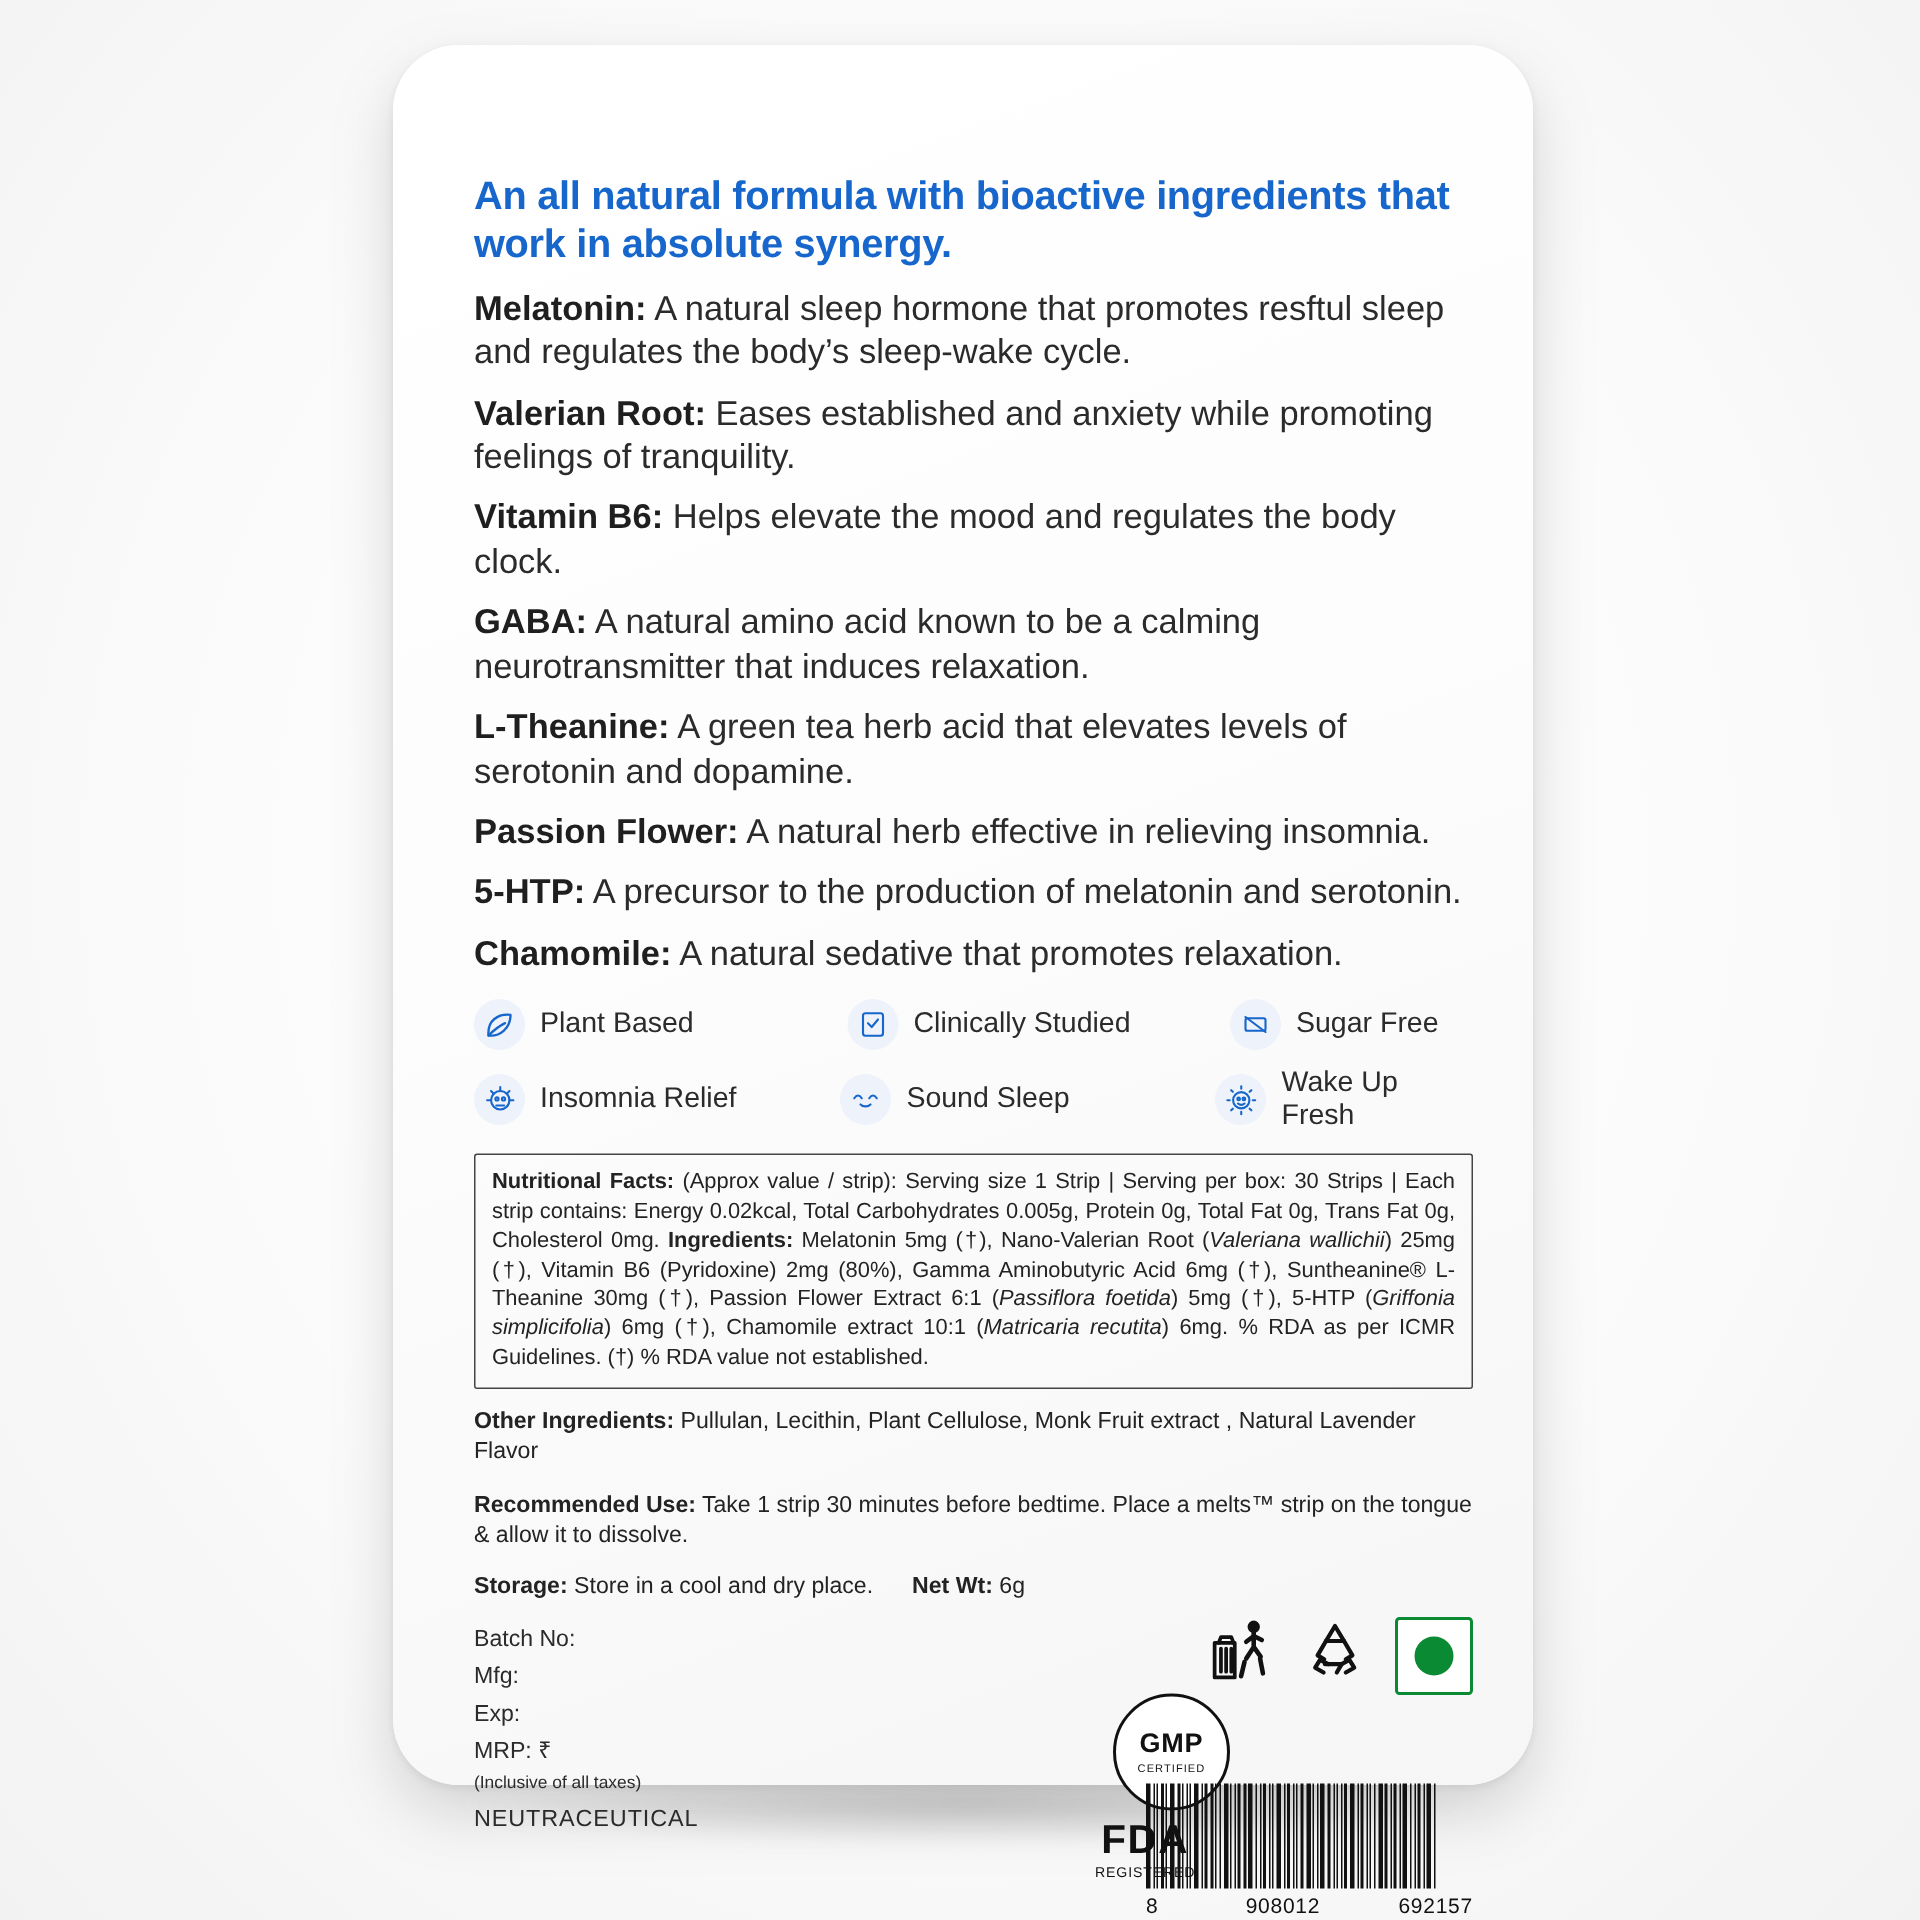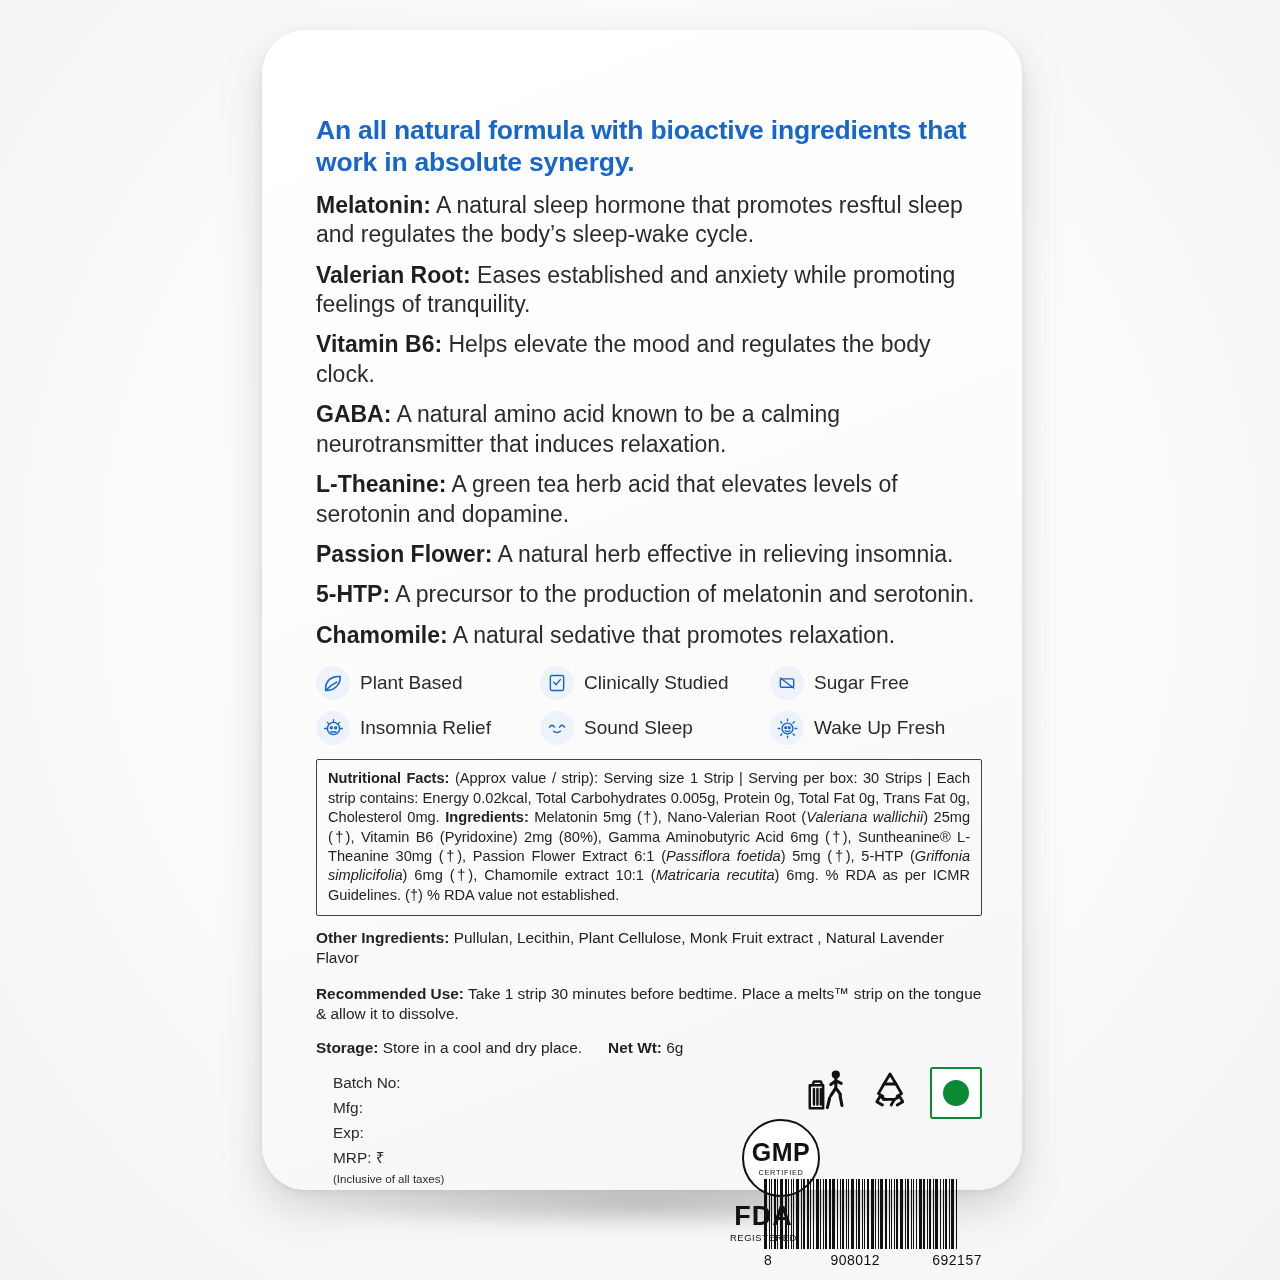--- a/index.html
+++ b/index.html
@@ -29,21 +29,21 @@
   }
   .headline{
     color:#1766cc;font-size:26.5px;line-height:1.22;font-weight:bold;
     letter-spacing:-.2px;margin:0 0 12px 0;
   }
   .ing{
     color:#2b2b2b;font-size:23px;line-height:1.28;margin:0 0 11px 0;
   }
   .ing b{font-weight:bold;color:#1f1f1f;}
   .badges{margin-top:16px;}
-  .badge-row{display:flex;align-items:center;margin-bottom:11px;}
+  .badge-row{display:flex;align-items:center;margin-bottom:11px;gap:25px;}
   .badge{display:flex;align-items:center;}
   .badge .ic{
     width:34px;height:34px;border-radius:50%;
     background:#edf2fb;display:flex;align-items:center;justify-content:center;
     margin-right:10px;flex:0 0 auto;
   }
   .badge .ic svg{display:block;}
   .badge .lb{font-size:19px;color:#2b2b2b;}
   .facts{
     margin-top:14px;border:1px solid #444;border-radius:2px;padding:9px 11px 10px 11px;
@@ -51,39 +51,39 @@
   }
   .facts b{font-weight:bold;}
   .facts i{font-style:italic;}
   .other{font-size:15.4px;line-height:1.3;color:#232323;margin-top:12px;}
   .other b{font-weight:bold;}
   .rec{font-size:15.4px;line-height:1.3;color:#232323;margin-top:11px;}
   .rec b{font-weight:bold;}
   .storage-row{display:flex;align-items:baseline;margin-top:11px;font-size:15.4px;color:#232323;}
   .storage-row b{font-weight:bold;}
   .storage-row .netwt{margin-left:26px;}
-  .bottom{position:relative;margin-top:14px;height:150px;margin-left:17px;}
+  .bottom{position:relative;margin-top:14px;height:150px;}
   .batch{font-size:15.4px;line-height:1.62;color:#2b2b2b;}
   .batch .small{font-size:11.6px;line-height:1.2;display:block;margin-top:1px;}
   .neutra{
     font-size:15.6px;letter-spacing:.6px;color:#2b2b2b;margin-top:8px;
   }
   .marks{position:absolute;right:0;top:-4px;width:348px;height:150px;}
   .icons-top{position:absolute;right:0;top:0;display:flex;align-items:center;gap:16px;}
   .green-dot{
     width:48px;height:48px;border:2.6px solid #0a8a33;border-radius:3px;
     display:flex;align-items:center;justify-content:center;background:#fff;
   }
   .green-dot i{width:26px;height:26px;border-radius:50%;background:#0a8a33;display:block;}
   .gmp{
     position:absolute;left:108px;top:52px;width:74px;height:74px;border-radius:50%;
     border:2.4px solid #111;display:flex;flex-direction:column;align-items:center;justify-content:center;
     background:#fff;
   }
-  .gmp .g1{font-size:25px;font-weight:bold;letter-spacing:.5px;color:#111;line-height:1;text-align:center;}
+  .gmp .g1{font-size:18px;font-weight:bold;letter-spacing:.5px;color:#111;line-height:1;text-align:center;}
   .gmp .g2{font-size:7.4px;letter-spacing:.7px;color:#111;margin-top:3px;}
   .fda{position:absolute;left:96px;top:136px;text-align:center;}
   .fda .f1{font-size:27px;font-weight:bold;letter-spacing:1px;color:#111;line-height:1;}
   .fda .f2{font-size:9.4px;letter-spacing:.6px;color:#111;margin-top:2px;}
   .barcode{position:absolute;right:0;top:112px;width:218px;}
   .bars{height:70px;display:flex;align-items:stretch;}
   .bars span{display:block;background:#111;margin-right:1.6px;}
   .bcnum{display:flex;justify-content:space-between;font-size:14px;color:#111;margin-top:3px;letter-spacing:.5px;}
   .bcnum span:first-child{margin-right:6px;}
 </style>
@@ -212,20 +212,21 @@
       </div>
 
       <div class="bottom">
         <div class="batch">
           <div>Batch No:</div>
           <div>Mfg:</div>
           <div>Exp:</div>
           <div>MRP: ₹</div>
           <span class="small">(Inclusive of all taxes)</span>
         </div>
+        <div class="neutra">NEUTRACEUTICAL</div>
 
         <div class="marks">
           <div class="icons-top">
             <span>
               <svg width="46" height="48" viewBox="0 0 24 24" fill="none" stroke="#111" stroke-width="1.3" stroke-linecap="round" stroke-linejoin="round">
                 <path d="M3 9h7v12H3z"></path>
                   <path d="M4.4 9l.8-2h3.6l.8 2"></path>
                   <path d="M5.2 11v8M7 11v8M8.8 11v8"></path>
                 <circle cx="16.6" cy="3.4" r="1.5" fill="#111"></circle>
                 <path d="M16.6 5.4v5l-2.6 4M16.6 10.4l2.4 3.4M16.6 6.6l2.8 1.4M16.6 6.6L14 8.6" stroke-width="1.6"></path>

